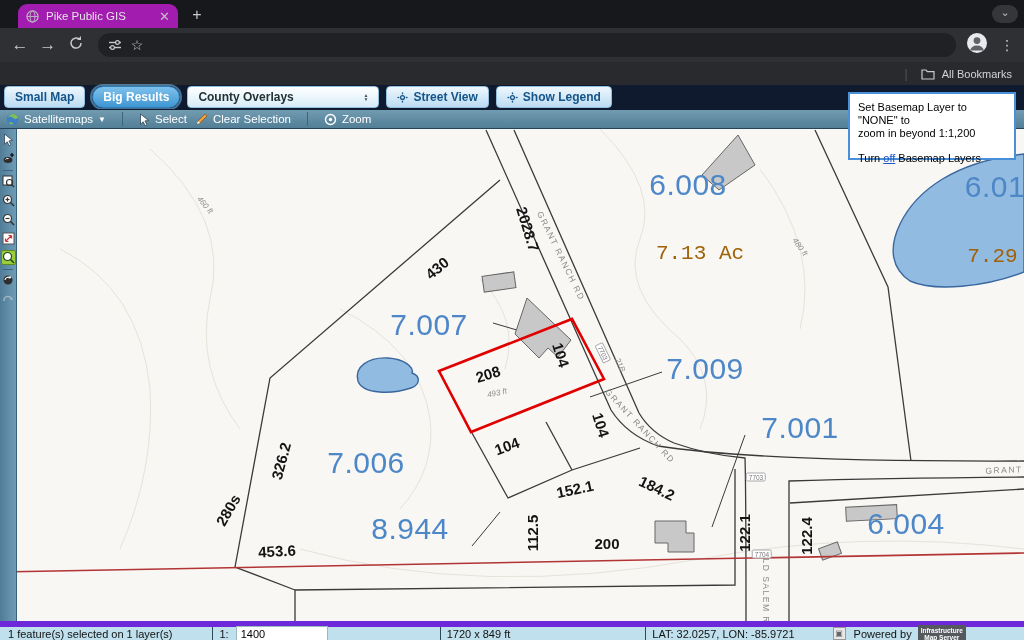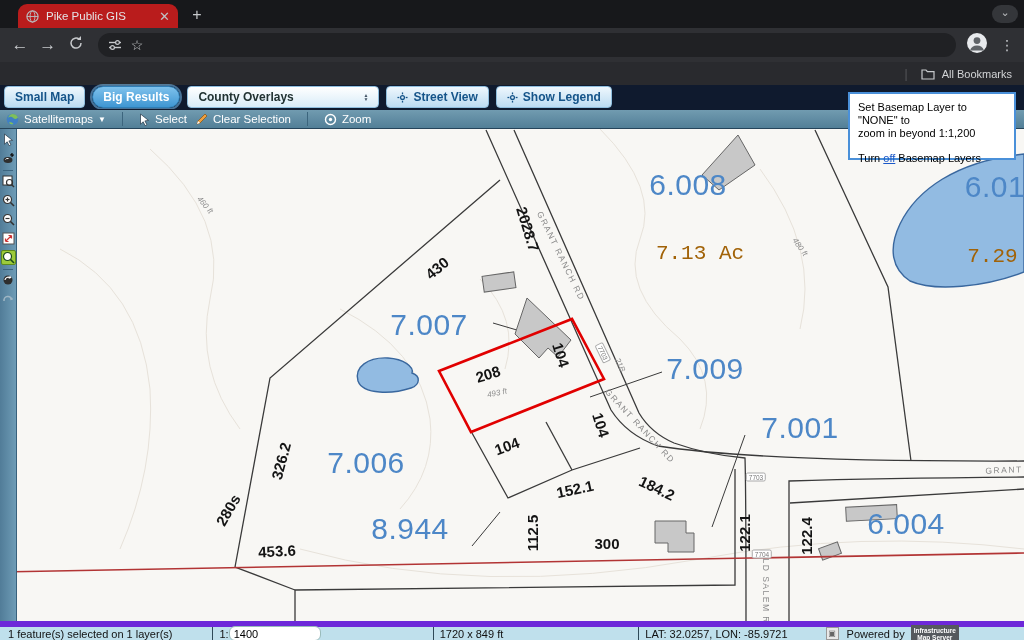--- a/index.html
+++ b/index.html
@@ -1,20 +1,20 @@
 <!DOCTYPE html>
 <html><head>
 <meta charset="utf-8">
 <style>
   * { margin:0; padding:0; box-sizing:border-box; }
   html,body { width:1024px; height:640px; overflow:hidden; font-family:"Liberation Sans",sans-serif; background:#1b1c1f; }
 
   
   .tabstrip { position:absolute; left:0; top:0; width:1024px; height:28px; background:#17181b; }
-  .tab { position:absolute; left:18px; top:4px; width:160px; height:24px; background:#b91c1c; border-radius:9px 9px 0 0; display:flex; align-items:center; padding:0 8px; gap:7px; }
+  .tab { position:absolute; left:18px; top:4px; width:160px; height:24px; background:#a21caf; border-radius:9px 9px 0 0; display:flex; align-items:center; padding:0 8px; gap:7px; }
   .tab-title { color:#e4e4e6; font-size:11.5px; flex:1; white-space:nowrap; overflow:hidden; }
   .tab-close { color:#c0c2c5; font-size:13px; cursor:default; }
   .newtab { position:absolute; left:186px; top:5px; color:#c7c9cc; font-size:16px; width:22px; height:22px; text-align:center; line-height:20px; }
   .tab-search { position:absolute; right:6px; top:5px; width:26px; height:18px; background:#34363a; border-radius:9px; color:#b8babd; text-align:center; line-height:15px; font-size:11px; }
 
   .toolbar { position:absolute; left:0; top:28px; width:1024px; height:34px; background:#2f3034; display:flex; align-items:center; }
   .nav-ic { color:#c7c9cc; font-size:17px; width:28px; text-align:center; }
   .omnibox { margin-left:8px; width:862px; height:24px; background:#202124; border-radius:12px; display:flex; align-items:center; padding:0 10px; gap:9px; }
   .omnibox .url { color:#e3e4e6; font-size:12px; flex:1; }
   .star { color:#c7c9cc; font-size:14px; }
@@ -253,21 +253,21 @@
       <span class="ml acre" style="left: 1005px; top: 127px; transform: translate(-50%, -50%) rotate(0deg);">7.29 A</span>
       <span class="ml dim" style="left: 437px; top: 139px; transform: translate(-50%, -50%) rotate(-40deg);">430</span>
       <span class="ml dim" style="left: 528px; top: 100px; transform: translate(-50%, -50%) rotate(73deg);">2028.7</span>
       <span class="ml dim" style="left: 561px; top: 226px; transform: translate(-50%, -50%) rotate(73deg);">104</span>
       <span class="ml dim" style="left: 488px; top: 245px; transform: translate(-50%, -50%) rotate(-17deg);">208</span>
       <span class="ml dim" style="left: 601px; top: 296px; transform: translate(-50%, -50%) rotate(73deg);">104</span>
       <span class="ml dim" style="left: 507px; top: 317px; transform: translate(-50%, -50%) rotate(-20deg);">104</span>
       <span class="ml dim" style="left: 575px; top: 360px; transform: translate(-50%, -50%) rotate(-12deg);">152.1</span>
       <span class="ml dim" style="left: 657px; top: 359px; transform: translate(-50%, -50%) rotate(25deg);">184.2</span>
       <span class="ml dim" style="left: 532px; top: 404px; transform: translate(-50%, -50%) rotate(-90deg);">112.5</span>
-      <span class="ml dim" style="left: 607px; top: 414px; transform: translate(-50%, -50%) rotate(0deg);">300</span>
+      <span class="ml dim" style="left: 607px; top: 414px; transform: translate(-50%, -50%) rotate(0deg);">200</span>
       <span class="ml dim" style="left: 744px; top: 404px; transform: translate(-50%, -50%) rotate(-90deg);">122.1</span>
       <span class="ml dim" style="left: 806px; top: 407px; transform: translate(-50%, -50%) rotate(-90deg);">122.4</span>
       <span class="ml dim" style="left: 281px; top: 332px; transform: translate(-50%, -50%) rotate(-75deg);">326.2</span>
       <span class="ml dim" style="left: 228px; top: 381px; transform: translate(-50%, -50%) rotate(-60deg);">280s</span>
       <span class="ml dim" style="left: 277px; top: 422px; transform: translate(-50%, -50%) rotate(-3deg);">453.6</span>
       <span class="ml dim-small" style="left: 497px; top: 264px; transform: translate(-50%, -50%) rotate(-12deg);">493 ft</span>
       <span class="ml dim-small" style="left: 800px; top: 118px; transform: translate(-50%, -50%) rotate(55deg);">480 ft</span>
       <span class="ml dim-small" style="left: 205px; top: 76px; transform: translate(-50%, -50%) rotate(50deg);">460 ft</span>
       <span class="ml dim-small" style="left: 620px; top: 236px; transform: translate(-50%, -50%) rotate(64deg);">21B</span>
       <span class="ml road" style="left: 561px; top: 127px; transform: translate(-50%, -50%) rotate(64deg);">GRANT RANCH RD</span>
@@ -349,21 +349,21 @@
   <div><span>zoom in beyond 1:1,200</span></div>
   <div style="margin-top:12px">
     <span>Turn </span><a href="#">off</a><span> Basemap Layers</span>
   </div>
 </div>
 
 <div class="status">
   <span style="margin-left:8px">1 feature(s) selected on 1 layer(s)</span>
   <span class="sep" style="margin-left:40px"></span>
   <span>1:</span>
-  <input class="scale-input" style="margin-left: 0; border-radius: 6px;" value="1400">
+  <input class="scale-input" style="margin-left: 7px;" value="1400">
   <span class="sep" style="margin-left:112px"></span>
   <span>1720 x 849 ft</span>
   <span class="sep" style="margin-left:135px"></span>
   <span>LAT: 32.0257, LON: -85.9721</span>
   <span class="pb-icon" style="margin-left:38px">▣</span>
   <span style="margin-left:8px">Powered by</span>
   <span class="badge" style="margin-left:6px">
     <span>Infrastructure</span><br><span>Map Server</span>
   </span>
 </div>

